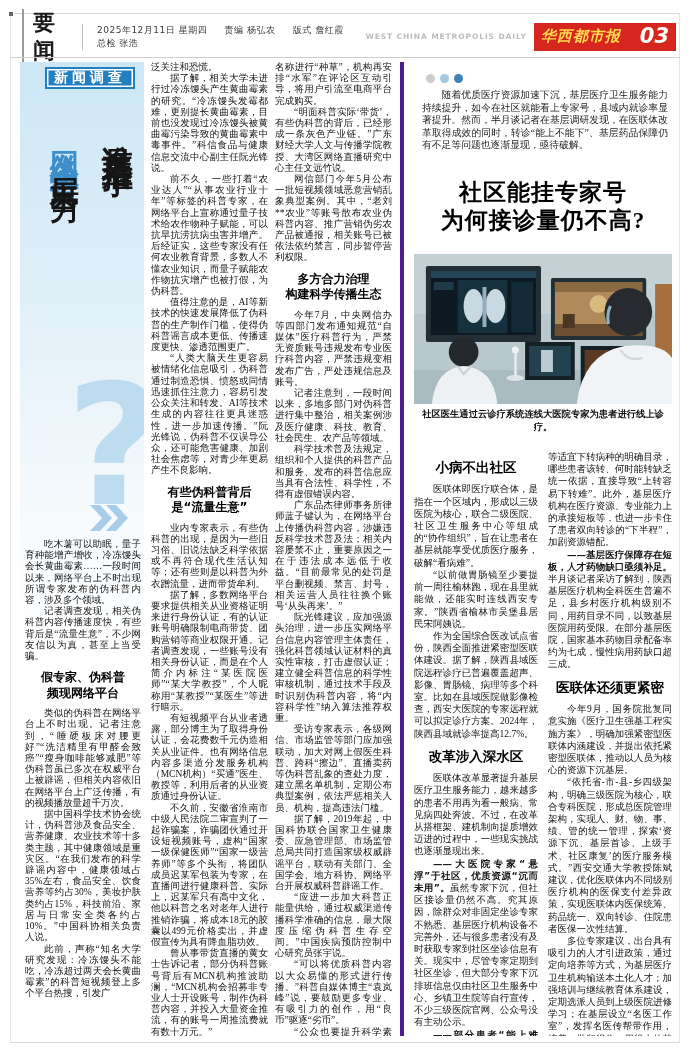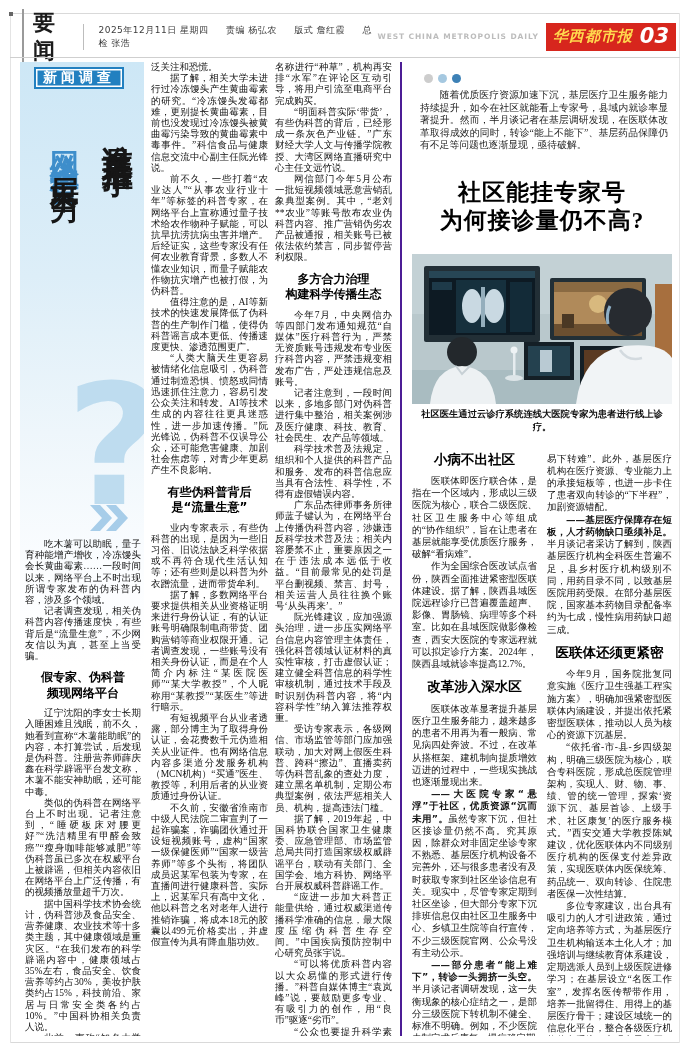--- a/index.html
+++ b/index.html
@@ -15,69 +15,69 @@
   
   .topbar{position:absolute;top:20px;left:22px;right:14px;height:33px;display:flex;align-items:center;}
   .section-label{font-family:"DejaVu Sans","Liberation Sans",sans-serif;font-weight:bold;font-size:22px;
                  line-height:28px;padding:0 12px 0 9px;border-left:2px solid #9a9a9a;color:#1b1b1b;}
   .dateline{border-left:1px solid #bdbdbd;padding-left:14px;font-family:"DejaVu Sans",sans-serif;
             font-size:9px;color:#3c3c3c;letter-spacing:.5px;}
   .dateline span{margin-right:14px;}
   .topbar-spacer{flex:1;}
   .masthead-en{font-family:"DejaVu Sans",sans-serif;font-size:7.5px;font-weight:bold;color:#bcbcbc;
                letter-spacing:.9px;margin-right:7px;white-space:nowrap;}
-  .masthead-box{background:#d7261d;height:28px;display:flex;align-items:center;padding:0 7px;gap:7px;}
+  .masthead-box{background:#d7261d;height:28px;display:flex;align-items:center;padding:0 7px;gap:19px;}
   .masthead-cn{color:#ffd94e;font-size:15px;font-weight:bold;font-style:italic;letter-spacing:1px;white-space:nowrap;}
   .page-no{color:#fff;font-family:"DejaVu Sans",sans-serif;font-size:21px;font-weight:bold;font-style:italic;line-height:1;}
   .topbar-rule{position:absolute;top:57px;left:10px;right:10px;border-top:1px solid #cfcfcf;}
 
   
   .content{position:absolute;top:62px;left:20px;right:16px;bottom:14px;display:flex;}
 
   
   .inv{width:372px;display:flex;}
   .inv-col{width:117px;overflow:hidden;font-size:9.5px;line-height:11.2px;text-align:justify;}
   .inv-col + .inv-col{margin-left:7px;}
   p{margin:0;text-indent:2em;}
   p.noindent{text-indent:0;}
   .subhead{font-family:"DejaVu Sans","Liberation Sans",sans-serif;font-weight:bold;font-size:12px;
            line-height:15.5px;text-align:center;white-space:pre-line;margin:8px 0 7px;text-indent:0;color:#000;}
 
   
   .panel{width:124px;margin-right:7px;position:relative;overflow:hidden;
          background:linear-gradient(180deg,#cde7f6 0%,#ddeef8 22%,#eef6fb 38%,#fbfdff 52%,#fff 62%);}
-  .badge{position:absolute;top:5px;left:14px;width:90px;height:22px;background:#2280c0;
+  .badge{position:absolute;top:5px;left:25px;width:90px;height:22px;background:#2280c0;
          box-shadow:inset 0 0 0 2px #2280c0, inset 0 0 0 3.5px #fff;
          display:flex;align-items:center;justify-content:center;
          font-family:"DejaVu Sans",sans-serif;font-weight:bold;font-size:14px;color:#fff;letter-spacing:4px;}
   .vh{position:absolute;top:58px;right:6px;writing-mode:vertical-rl;text-orientation:upright;
       font-weight:bold;z-index:2;color:#161616;}
   .vh span{display:block;}
   .vh-l1{font-size:31px;letter-spacing:4px;margin-left:11px;}
   .vh-l2{font-size:29px;letter-spacing:5px;padding-top:9px;}
   .vh i{font-style:normal;}
   .vh .blue{color:#3e8ecb;}
   .qmark{position:absolute;top:300px;left:46px;font-family:"DejaVu Sans",sans-serif;font-weight:bold;
          font-size:168px;line-height:1;color:#bedcef;z-index:1;}
   .chevrons{position:absolute;top:443px;left:68px;z-index:2;}
   .panel-text{position:absolute;top:477px;left:5px;right:3px;bottom:0;overflow:hidden;z-index:2;
               font-size:9.5px;line-height:11.2px;text-align:justify;}
 
   
-  .comm{flex:1;margin-left:8px;padding-left:8px;border-left:2px solid #4c1d95;display:flex;flex-direction:column;overflow:hidden;}
+  .comm{flex:1;margin-left:8px;padding-left:8px;border-left:4px solid #4c1d95;display:flex;flex-direction:column;overflow:hidden;}
   .dots{display:flex;gap:5px;margin:12px 0 5px 14px;}
   .dots i{width:9px;height:9px;border-radius:50%;}
   .dot1{background:#cdcdcd;}.dot2{background:#a5c8e0;}.dot3{background:#3d81b6;}
   .comm-intro{margin:1px 6px 7px 10px;font-size:9.8px;line-height:12.6px;text-indent:2em;text-align:justify;color:#1c1c1c;}
   .comm-headline{font-size:23px;font-weight:bold;text-align:center;line-height:28px;letter-spacing:1px;
                  margin:20px 0 9px;color:#000;}
   figure{margin:10px 2px;}
   .photo{width:100%;height:150px;display:block;}
   figcaption{font-family:"DejaVu Sans",sans-serif;font-weight:bold;font-size:9.3px;text-align:center;margin:4px 0 5px;}
-  .comm-cols{display:flex;gap:10px;padding:0 2px;flex:1;overflow:hidden;margin-top:2px;align-items:center;}
+  .comm-cols{display:flex;gap:10px;padding:0 2px;flex:1;overflow:hidden;margin-top:2px;}
   .comm-col{flex:1;overflow:hidden;font-size:9.5px;line-height:12.2px;text-align:justify;}
   .comm-col .subhead{font-size:13.5px;margin:9px 0 8px;}
   .lead{font-weight:bold;font-family:"DejaVu Sans",sans-serif;}
 </style>
 </head>
 <body>
 
 <div class="page">
   <div class="frame-top"></div>
   <div class="frame-bottom"></div>
@@ -117,39 +117,39 @@
           <svg width="40" height="26" viewBox="0 0 40 26">
             <polygon points="2,0 12,0 24,13 12,26 2,26 14,13" fill="#a7cde9"></polygon>
             <polygon points="18,0 28,0 40,13 28,26 18,26 30,13" fill="#a7cde9"></polygon>
           </svg>
         </div>
         <div class="panel-text">
             <p>吃木薯可以助眠，量子育种能增产增收，冷冻馒头会长黄曲霉素……一段时间以来，网络平台上不时出现所谓专家发布的伪科普内容，涉及多个领域。</p>
             <p>记者调查发现，相关伪科普内容传播速度快，有些背后是“流量生意”，不少网友信以为真，甚至上当受骗。</p>
             <div class="subhead">假专家、伪科普
 频现网络平台</div>
-            <p>辽宁沈阳的李女士长期入睡困难且浅眠，前不久，她看到宣称“木薯能助眠”的内容，本打算尝试，后发现是伪科普。注册营养师薛庆鑫在科学辟谣平台发文称，木薯不能安神助眠，还可能中毒。</p>
             <p>类似的伪科普在网络平台上不时出现。记者注意到，“睡硬板床对腰更好”“洗洁精里有甲醛会致癌”“瘦身咖啡能够减肥”等伪科普虽已多次在权威平台上被辟谣，但相关内容依旧在网络平台上广泛传播，有的视频播放量超千万次。</p>
             <p>据中国科学技术协会统计，伪科普涉及食品安全、营养健康、农业技术等十多类主题，其中健康领域是重灾区。“在我们发布的科学辟谣内容中，健康领域占35%左右，食品安全、饮食营养等约占30%，美妆护肤类约占15%，科技前沿、家居与日常安全类各约占10%。”中国科协相关负责人说。</p>
             <p>此前，声称“知名大学研究发现：冷冻馒头不能吃，冷冻超过两天会长黄曲霉素”的科普短视频登上多个平台热搜，引发广</p>
           </div>
       </div>
 
       <div class="inv-col">
           <p class="noindent">泛关注和恐慌。</p>
           <p>据了解，相关大学未进行过冷冻馒头产生黄曲霉素的研究。“冷冻馒头发霉都难，更别提长黄曲霉素，目前也没发现过冷冻馒头被黄曲霉污染导致的黄曲霉素中毒事件。”科信食品与健康信息交流中心副主任阮光锋说。</p>
           <p>前不久，一些打着“农业达人”“从事农业行业十年”等标签的科普专家，在网络平台上宣称通过量子技术给农作物种子赋能，可以抗旱抗涝抗病虫害并增产。后经证实，这些专家没有任何农业教育背景，多数人不懂农业知识，而量子赋能农作物抗灾增产也被打假，为伪科普。</p>
           <p>值得注意的是，AI等新技术的快速发展降低了伪科普的生产制作门槛，使得伪科普谣言成本更低、传播速度更快、渗透范围更广。</p>
           <p>“人类大脑天生更容易被情绪化信息吸引，伪科普通过制造恐惧、愤怒或同情迅速抓住注意力，容易引发公众关注和转发。AI等技术生成的内容往往更具迷惑性，进一步加速传播。”阮光锋说，伪科普不仅误导公众，还可能危害健康、加剧社会焦虑等，对青少年更易产生不良影响。</p>
           <div class="subhead">有些伪科普背后
 是“流量生意”</div>
           <p>业内专家表示，有些伪科普的出现，是因为一些旧习俗、旧说法缺乏科学依据或不再符合现代生活认知等；还有些则是以科普为外衣蹭流量，进而带货牟利。</p>
           <p>据了解，多数网络平台要求提供相关从业资格证明来进行身份认证，有的认证账号明确限制电商带货、团购营销等商业权限开通。记者调查发现，一些账号没有相关身份认证，而是在个人简介内标注“某医院医师”“某大学教授”，个人昵称用“某教授”“某医生”等进行暗示。</p>
           <p>有短视频平台从业者透露，部分博主为了取得身份认证，会花费数千元伪造相关从业证件。也有网络信息内容多渠道分发服务机构（MCN机构）“买通”医生、教授等，利用后者的从业资质通过身份认证。</p>
           <p>不久前，安徽省淮南市中级人民法院二审宣判了一起诈骗案，诈骗团伙通过开设短视频账号，虚构“国家一级保健医师”“国家一级营养师”等多个头衔，将团队成员迟某军包装为专家，在直播间进行健康科普。实际上，迟某军只有高中文化，他以科普之名对老年人进行推销诈骗，将成本18元的胶囊以499元价格卖出，并虚假宣传为具有降血脂功效。</p>
+          <p>曾从事带货直播的黄女士告诉记者，部分伪科普账号背后有MCN机构推波助澜，“MCN机构会招募非专业人士开设账号，制作伪科普内容，并投入大量资金推流，有的账号一周推流费就有数十万元。”</p>
         </div>
       <div class="inv-col">
           <p class="noindent">名称进行“种草”，机构再安排“水军”在评论区互动引导，将用户引流至电商平台完成购买。</p>
           <p>“明面科普实际‘带货’，有些伪科普的背后，已经形成一条灰色产业链。”广东财经大学人文与传播学院教授、大湾区网络直播研究中心主任文远竹说。</p>
           <p>网信部门今年5月公布一批短视频领域恶意营销乱象典型案例。其中，“老刘**农业”等账号散布农业伪科普内容、推广营销伪劣农产品被通报，相关账号已被依法依约禁言，同步暂停营利权限。</p>
           <div class="subhead">多方合力治理
 构建科学传播生态</div>
           <p>今年7月，中央网信办等四部门发布通知规范“自媒体”医疗科普行为，严禁无资质账号违规发布专业医疗科普内容，严禁违规变相发布广告，严处违规信息及账号。</p>
           <p>记者注意到，一段时间以来，多地多部门对伪科普进行集中整治，相关案例涉及医疗健康、科技、教育、社会民生、农产品等领域。</p>
           <p>科学技术普及法规定，组织和个人提供的科普产品和服务、发布的科普信息应当具有合法性、科学性，不得有虚假错误内容。</p>
@@ -212,20 +212,21 @@
           <path d="M196 70 Q194 60 198 52" stroke="#8fb0c6" stroke-width="3" fill="none"></path>
           <path d="M164 150 Q170 100 212 92 Q250 88 260 104 L260 150 Z" fill="#f1f4f6"></path>
           <path d="M208 96 Q216 108 230 104" stroke="#d3dadf" stroke-width="2.5" fill="none"></path>
         </svg>
         <figcaption>社区医生通过云诊疗系统连线大医院专家为患者进行线上诊疗。</figcaption>
       </figure>
       <div class="comm-cols">
         <div class="comm-col">
             <div class="subhead">小病不出社区</div>
             <p>医联体即医疗联合体，是指在一个区域内，形成以三级医院为核心，联合二级医院、社区卫生服务中心等组成的“协作组织”，旨在让患者在基层就能享受优质医疗服务，破解“看病难”。</p>
+            <p>“以前做胃肠镜至少要提前一周往榆林跑，现在县里就能做，还能实时连线西安专家。”陕西省榆林市吴堡县居民宋阿姨说。</p>
             <p>作为全国综合医改试点省份，陕西全面推进紧密型医联体建设。据了解，陕西县域医院远程诊疗已普遍覆盖超声、影像、胃肠镜、病理等多个科室。比如在县域医院做影像检查，西安大医院的专家远程就可以拟定诊疗方案。2024年，陕西县域就诊率提高12.7%。</p>
             <div class="subhead">改革涉入深水区</div>
             <p>医联体改革显著提升基层医疗卫生服务能力，越来越多的患者不用再为看一般病、常见病四处奔波。不过，在改革从搭框架、建机制向提质增效迈进的过程中，一些现实挑战也逐渐显现出来。</p>
             <p><span class="lead">——大医院专家“悬浮”于社区，优质资源“沉而未用”。</span>虽然专家下沉，但社区接诊量仍然不高。究其原因，除群众对非固定坐诊专家不熟悉、基层医疗机构设备不完善外，还与很多患者没有及时获取专家到社区坐诊信息有关。现实中，尽管专家定期到社区坐诊，但大部分专家下沉排班信息仅由社区卫生服务中心、乡镇卫生院等自行宣传，不少三级医院官网、公众号没有主动公示。</p>
             <p><span class="lead">——部分患者“能上难下”，转诊一头拥挤一头空。</span>半月谈记者调研发现，这一失衡现象的核心症结之一，是部分三级医院下转机制不健全、标准不明确。例如，不少医院未制定术后康复、慢病稳定期</p>
           </div>
         <div class="comm-col">
             <p class="noindent">等适宜下转病种的明确目录，哪些患者该转、何时能转缺乏统一依据，直接导致“上转容易下转难”。此外，基层医疗机构在医疗资源、专业能力上的承接短板等，也进一步卡住了患者双向转诊的“下半程”，加剧资源错配。</p>
             <p><span class="lead">——基层医疗保障存在短板，人才药物缺口亟须补足。</span>半月谈记者采访了解到，陕西基层医疗机构全科医生普遍不足，县乡村医疗机构级别不同，用药目录不同，以致基层医院用药受限。在部分基层医院，国家基本药物目录配备率约为七成，慢性病用药缺口超三成。</p>
             <div class="subhead">医联体还须更紧密</div>

